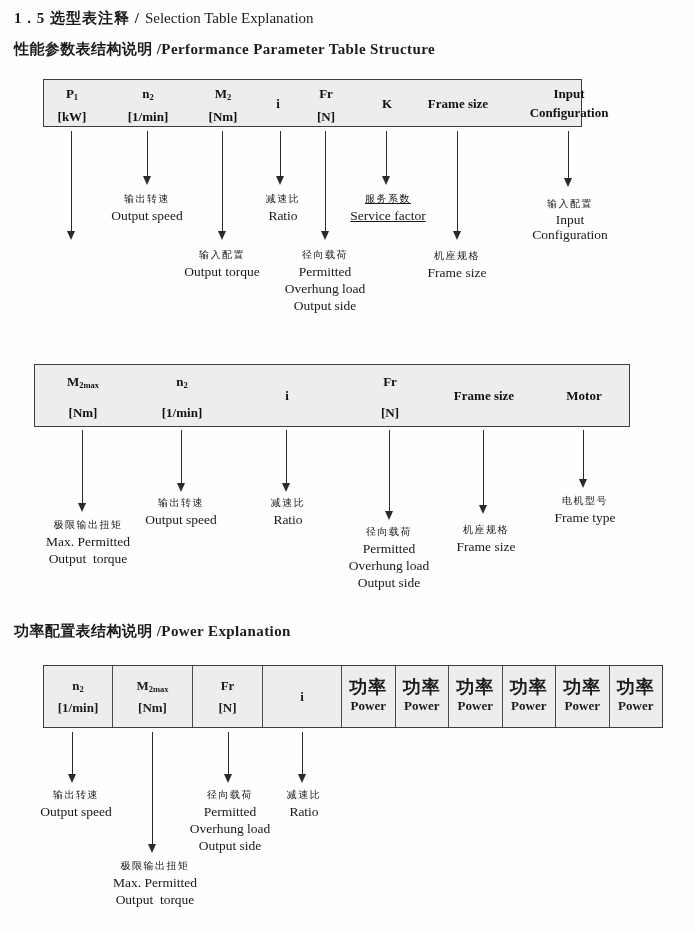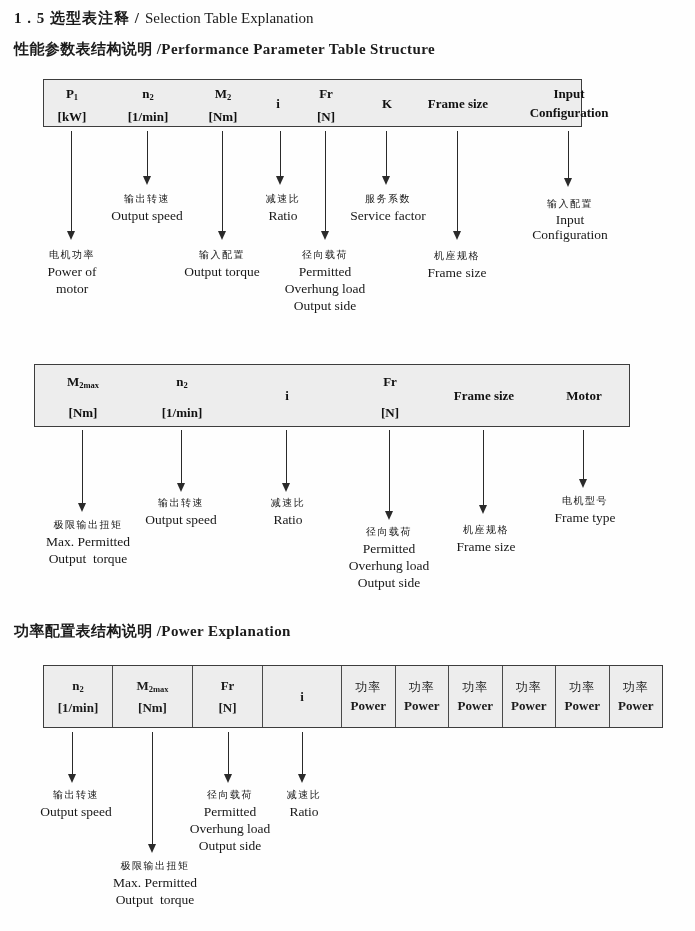--- a/index.html
+++ b/index.html
@@ -24,21 +24,21 @@
       font-size:13.5px; line-height:17px; color:#181818;}
   .lbl .zh{letter-spacing:1.5px; font-family:"Liberation Sans","DejaVu Sans",sans-serif; font-size:10px;}
   .lbl.tight{line-height:15.5px;}
   
   .grid{display:flex; height:100%;}
   .cell{border-right:1.2px solid #4a4a4a; display:flex; flex-direction:column;
         align-items:center; justify-content:center; gap:5px; box-sizing:border-box;
         font-weight:700; font-size:13px; line-height:14px; text-align:center; white-space:nowrap;}
   .cell:last-child{border-right:none;}
   .cell sub{font-size:8.5px; vertical-align:-2px;}
-  .cell .zh{font-weight:400; font-family:"Liberation Sans","DejaVu Sans",sans-serif; letter-spacing:1px; font-size:12px;}
+  .cell .zh{font-weight:700; font-family:"Liberation Sans","DejaVu Sans",sans-serif; letter-spacing:1px; font-size:18px;}
 </style>
 </head>
 <body>
 
 <div class="canvas">
 
   <div class="title">
     <span class="zh">1 . 5 选型表注释 /</span><span class="en">Selection Table Explanation</span>
   </div>
 
@@ -72,44 +72,39 @@
 
   <div class="arr" style="left:71px;  top:131px; height:100px;"></div>
   <div class="arr" style="left:147px; top:131px; height:45px;"></div>
   <div class="arr" style="left:222px; top:131px; height:100px;"></div>
   <div class="arr" style="left:280px; top:131px; height:45px;"></div>
   <div class="arr" style="left:325px; top:131px; height:100px;"></div>
   <div class="arr" style="left:386px; top:131px; height:45px;"></div>
   <div class="arr" style="left:457px; top:131px; height:100px;"></div>
   <div class="arr" style="left:568px; top:131px; height:47px;"></div>
 
-  <div class="lbl" style="left:72px; top:246px;">
-    <div class="zh">电机功率</div>
-    <div>Power of</div>
-    <div>motor</div>
-  </div>
   <div class="lbl" style="left:147px; top:190px;">
     <div class="zh">输出转速</div>
     <div>Output speed</div>
   </div>
   <div class="lbl" style="left:222px; top:246px;">
     <div class="zh">输入配置</div>
     <div>Output torque</div>
   </div>
   <div class="lbl" style="left:283px; top:190px;">
     <div class="zh">减速比</div>
     <div>Ratio</div>
   </div>
   <div class="lbl" style="left:325px; top:246px;">
     <div class="zh">径向载荷</div>
     <div>Permitted</div>
     <div>Overhung load</div>
     <div>Output side</div>
   </div>
-  <div class="lbl" style="left:388px; top:190px;">
+  <div class="lbl" style="left:388px; top:190px;text-decoration:underline;">
     <div class="zh">服务系数</div>
     <div>Service factor</div>
   </div>
   <div class="lbl" style="left:457px; top:247px;">
     <div class="zh">机座规格</div>
     <div>Frame size</div>
   </div>
   <div class="lbl tight" style="left:570px; top:196px;">
     <div class="zh">输入配置</div>
     <div>Input</div>

